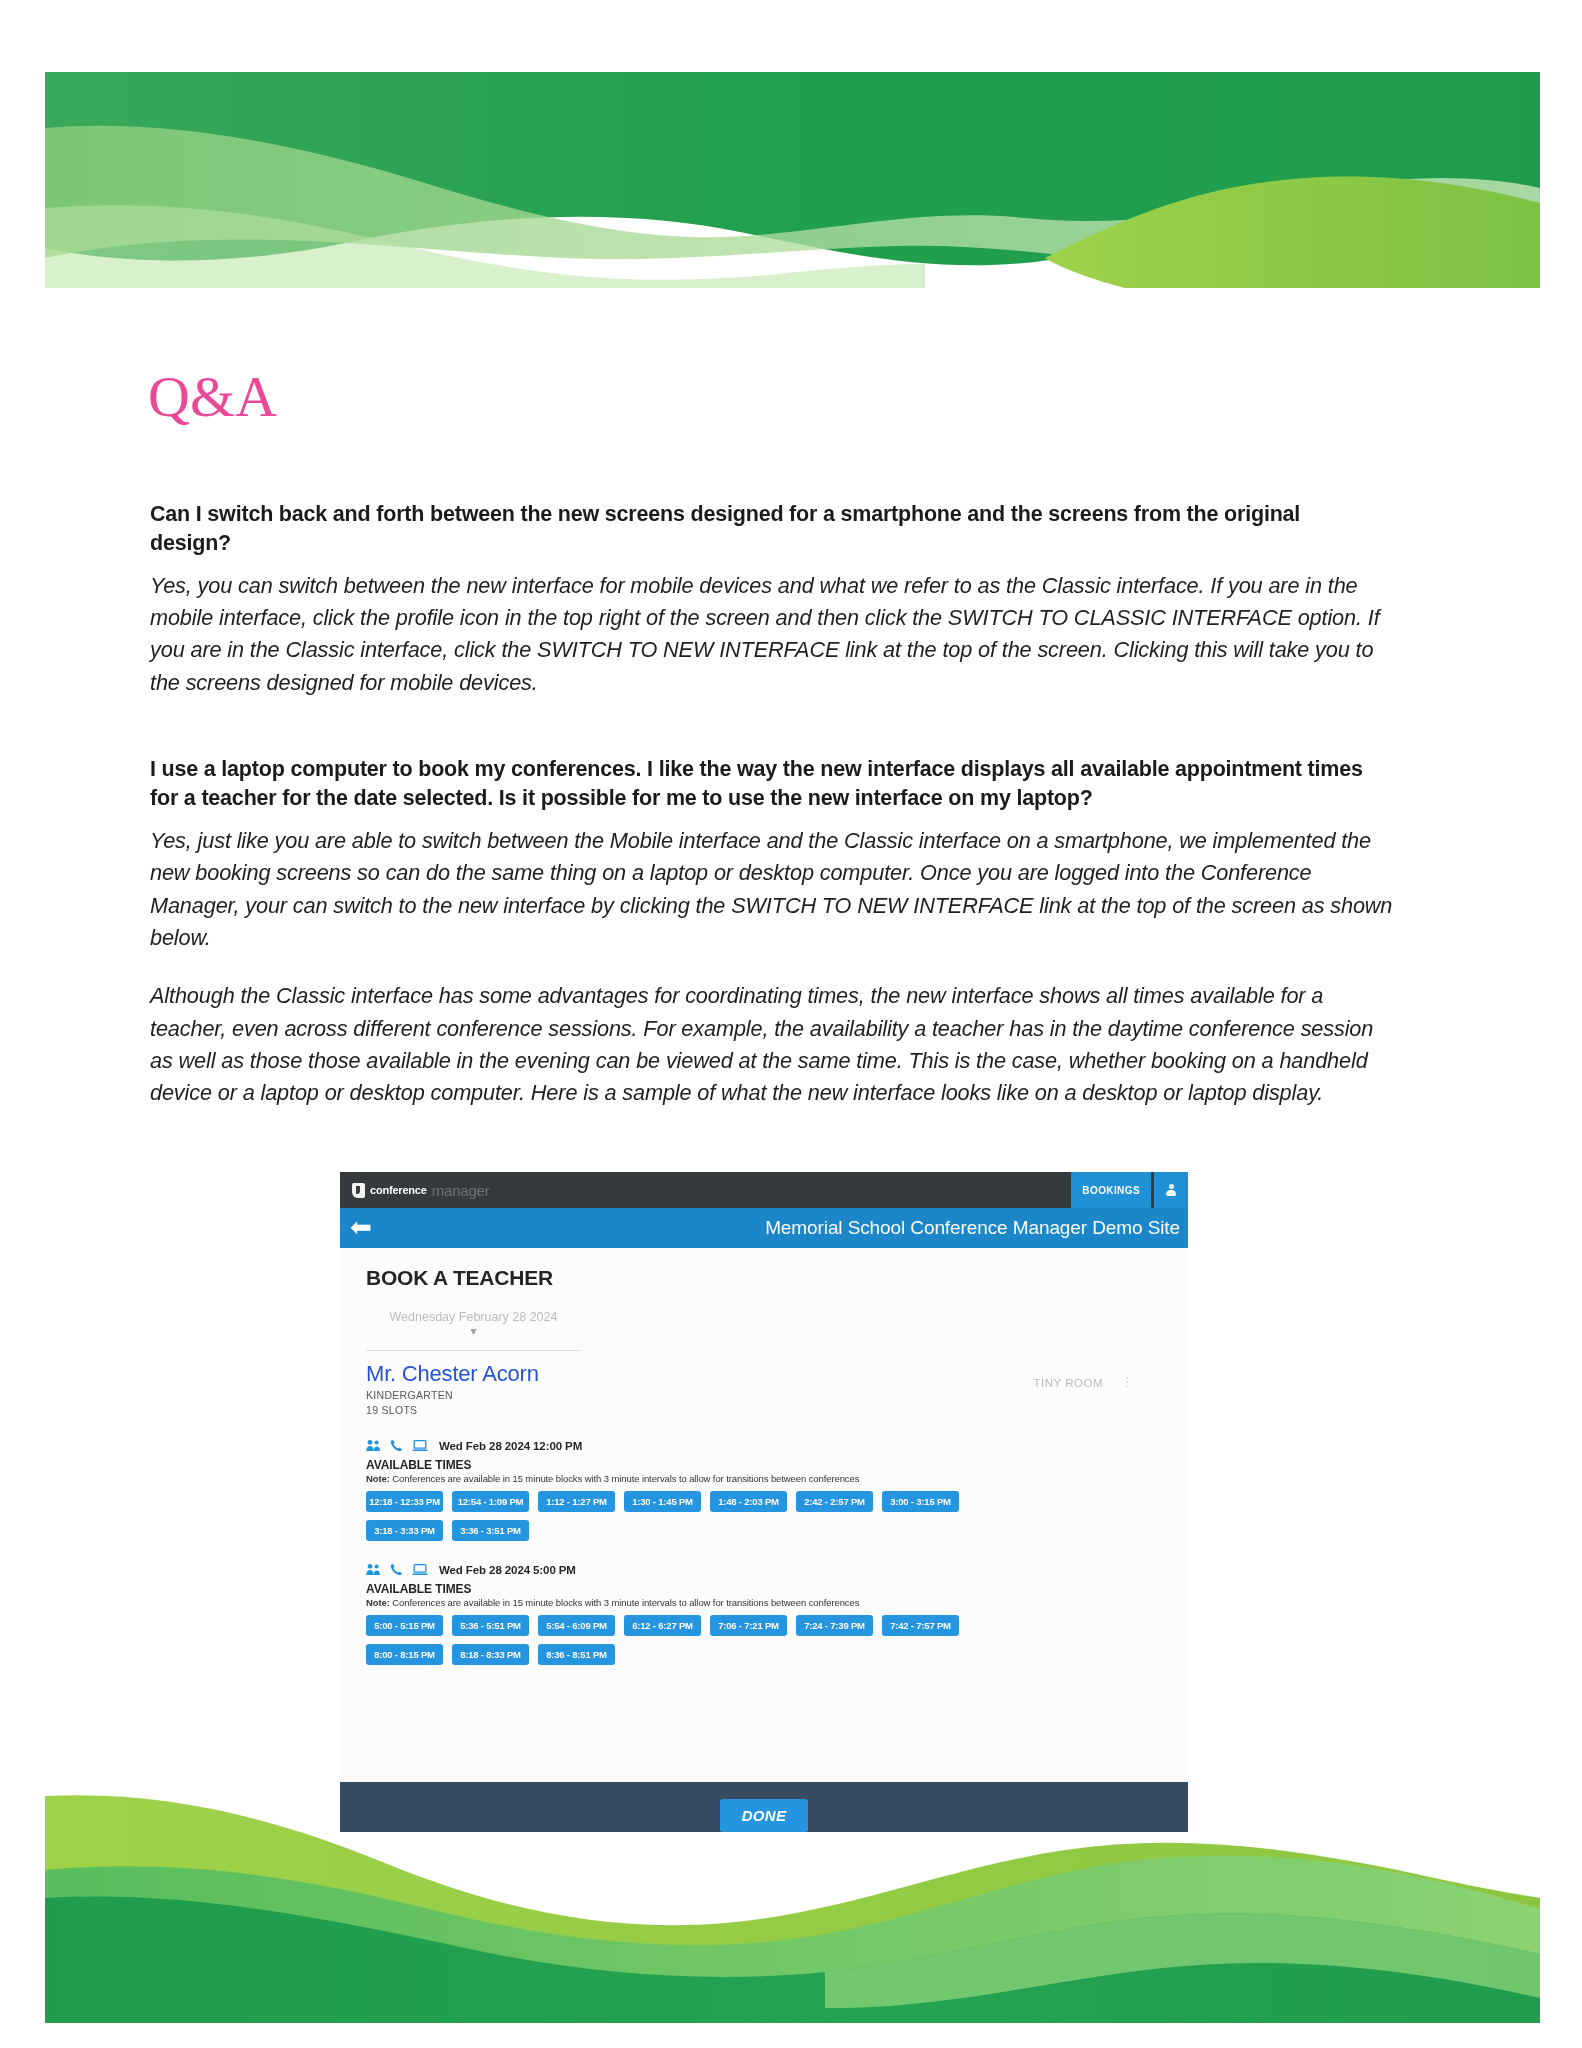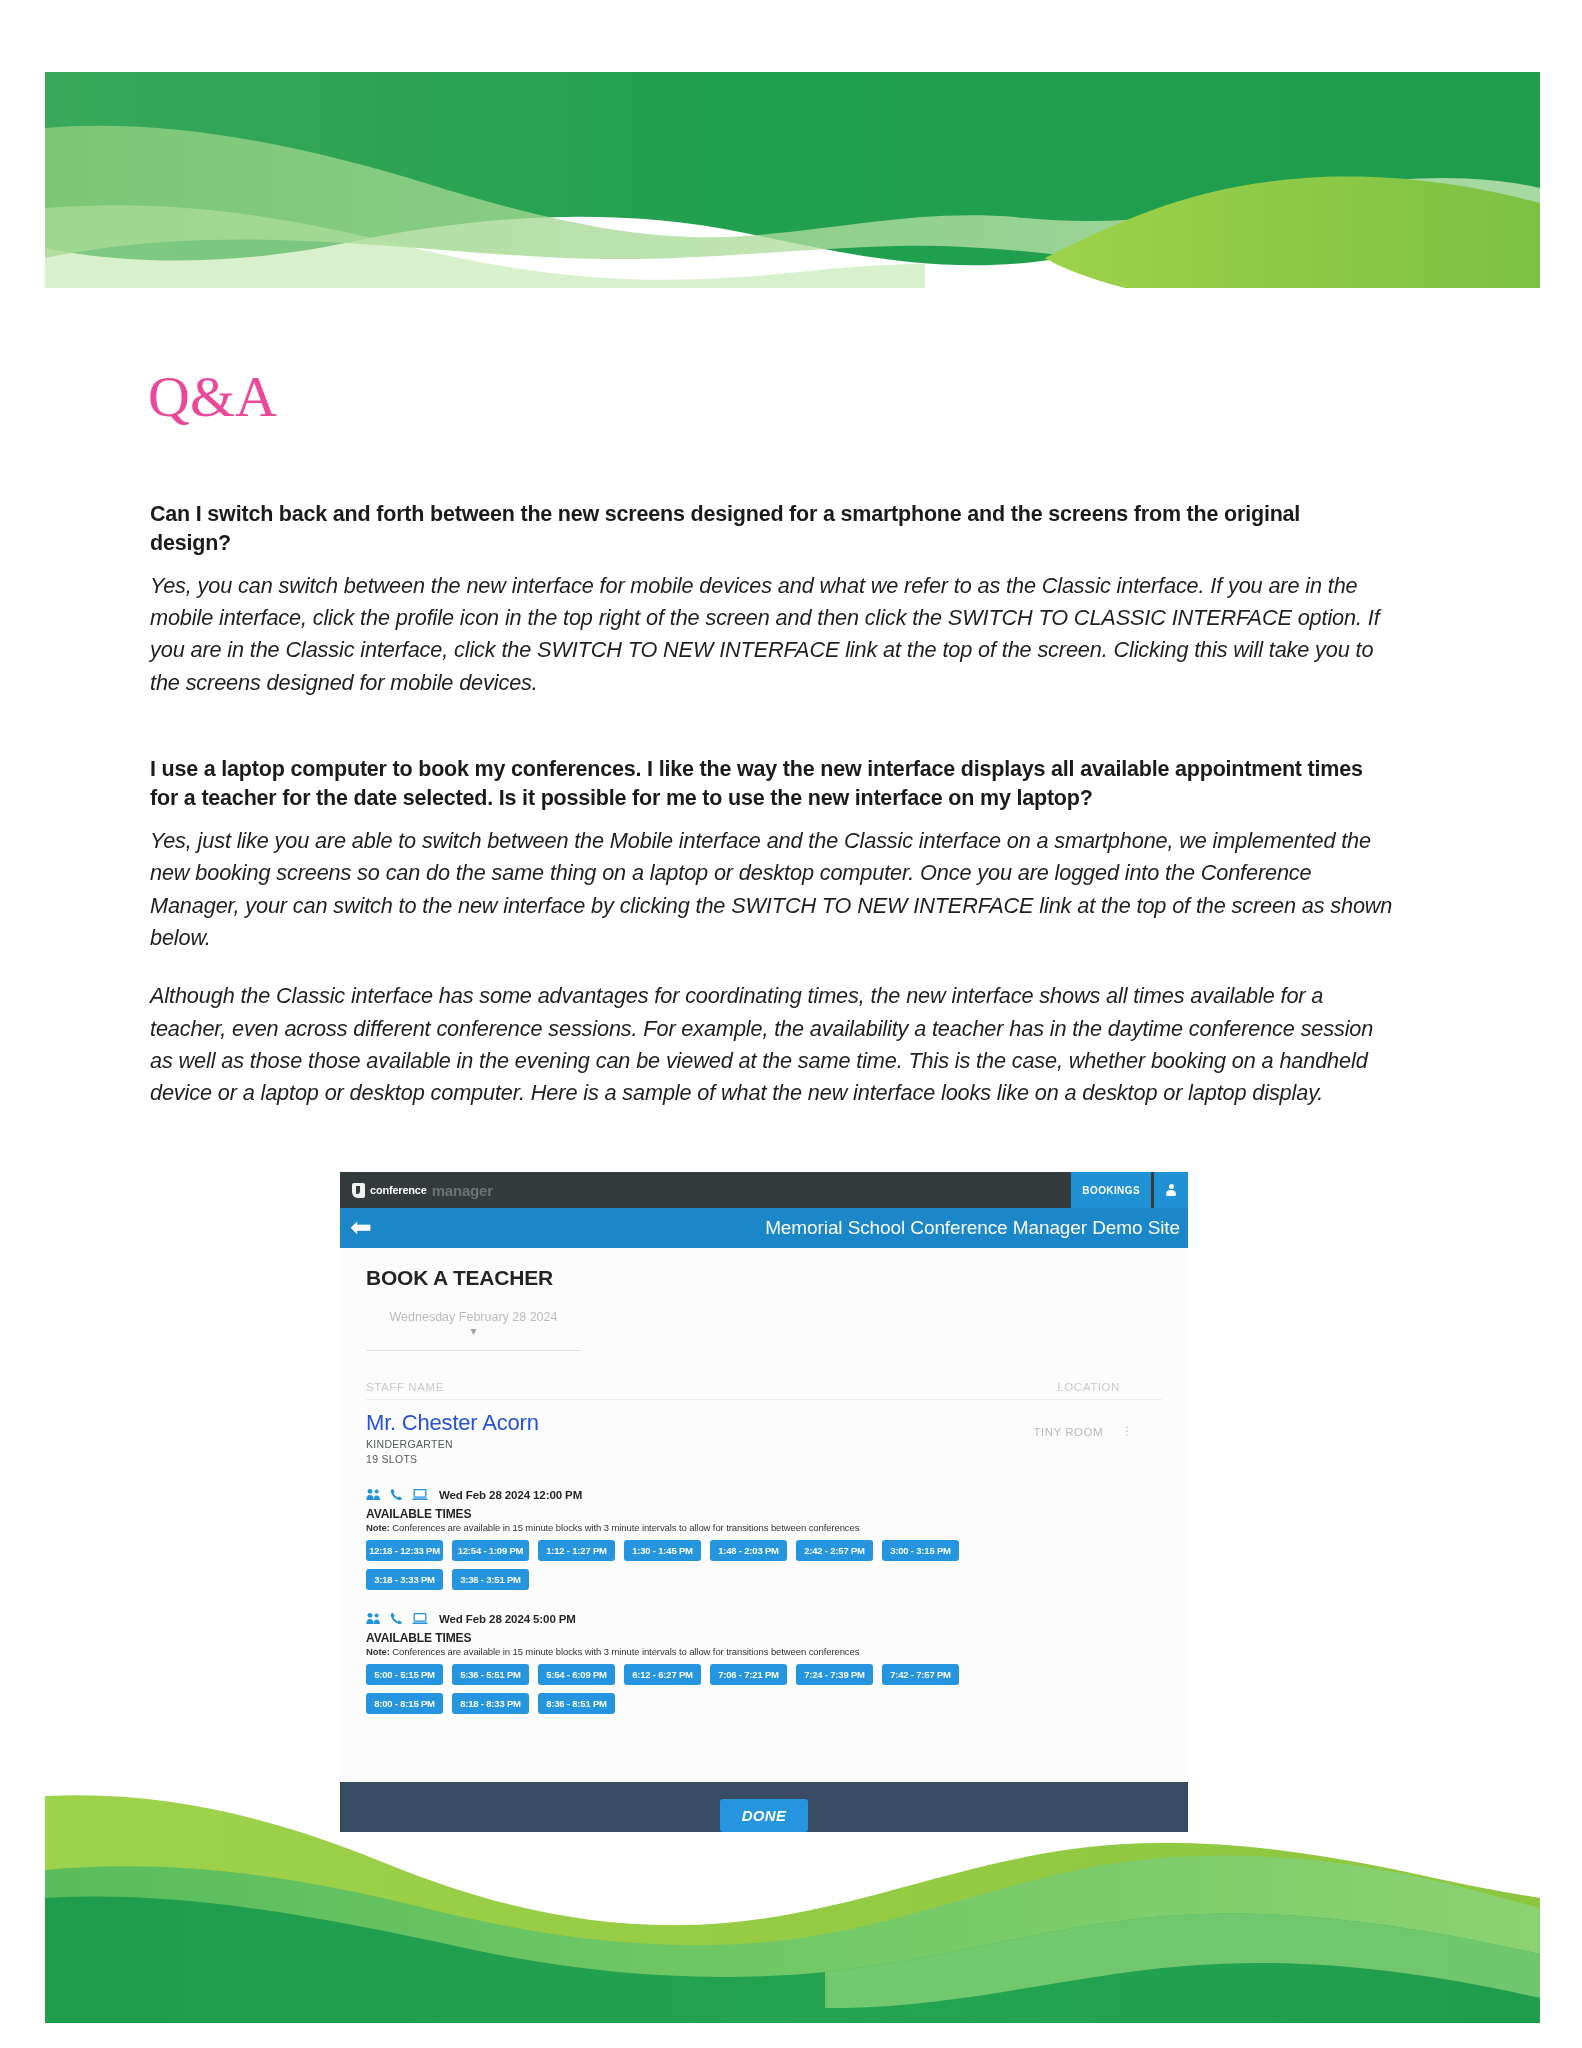--- a/index.html
+++ b/index.html
@@ -122,21 +122,21 @@
   }
   .logo-text-a {
     color: #ffffff;
     font-size: 11px;
     font-weight: 600;
     letter-spacing: -0.2px;
   }
   .logo-text-b {
     color: #9aa0a3;
     font-size: 15px;
-    font-weight: 700;
+    font-weight: 400;
     letter-spacing: -0.2px;
     opacity: .55;
   }
   .topbar-right {
     position: absolute;
     right: 0; top: 0;
     height: 36px;
     display: flex;
     align-items: stretch;
     gap: 3px;
@@ -402,24 +402,20 @@
 
     <div class="shot-body">
 
       <div class="book-title">BOOK A TEACHER</div>
 
       <div class="date-select">
         <span>Wednesday February 28 2024</span>
         <span class="chev">▾</span>
       </div>
 
-      <div class="col-head">
-        <span>STAFF NAME</span>
-        <span class="loc">LOCATION</span>
-      </div>
 
       <div class="staff-row">
         <div>
           <div class="staff-name">Mr. Chester Acorn</div>
           <div class="staff-sub">KINDERGARTEN</div>
           <div class="staff-sub">19 SLOTS</div>
         </div>
         <div class="staff-loc">
           <span>TINY ROOM</span>
           <span class="kebab">⋮</span>

